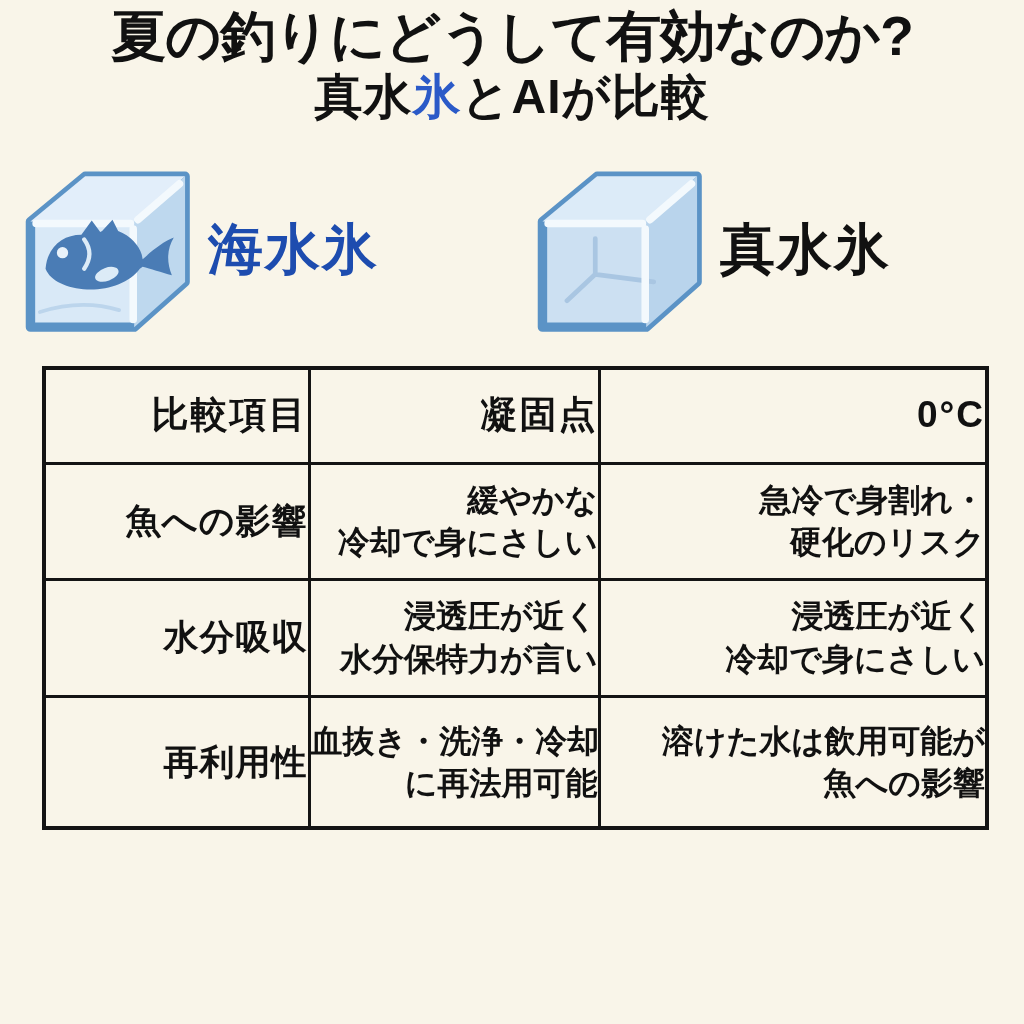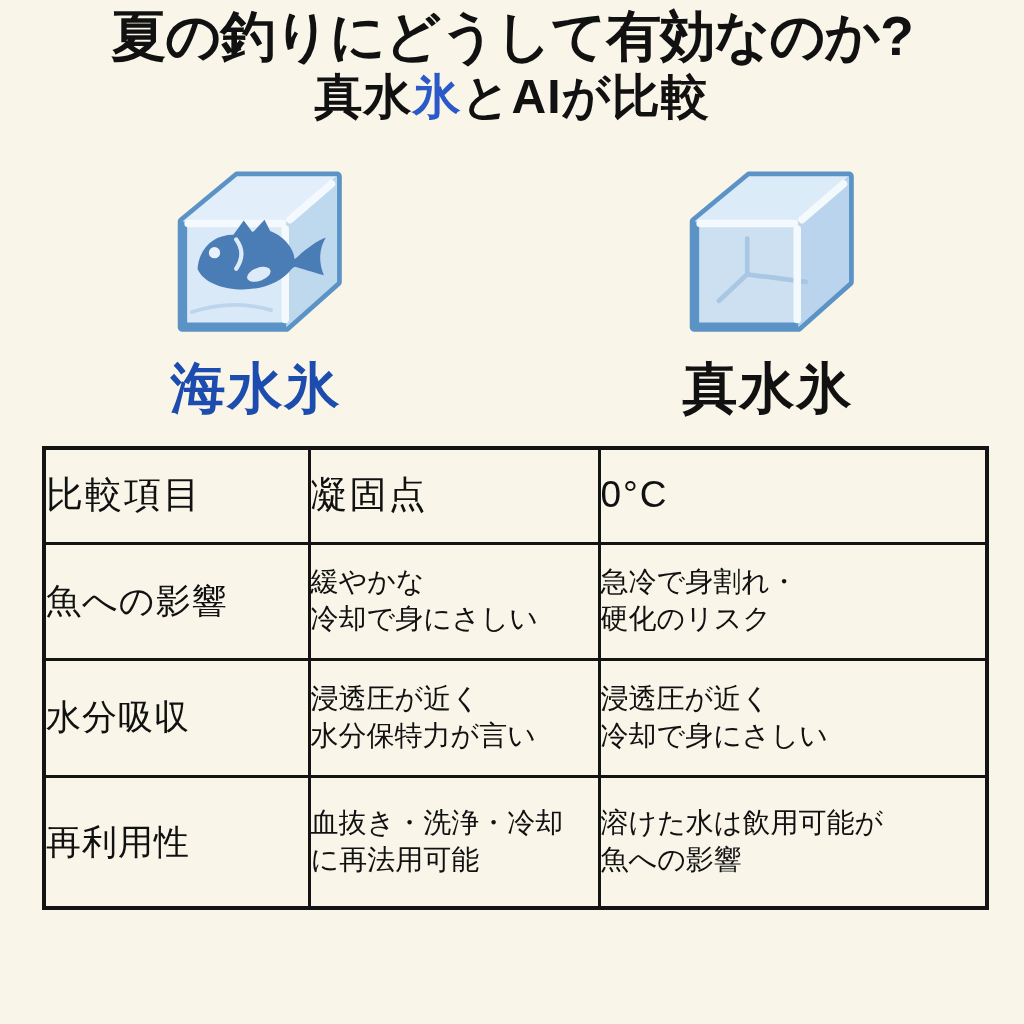--- a/index.html
+++ b/index.html
@@ -8,38 +8,38 @@
     background:#f9f5e9;color:#111;
     font-family:"Liberation Sans","DejaVu Sans",sans-serif;
   }
   
   .title{text-align:center;padding-top:4px;font-weight:bold}
   .t1{font-size:55px;line-height:1.18;letter-spacing:-1px}
   .t2{font-size:48px;line-height:1.15;margin-top:0px;letter-spacing:1px}
   .hl{color:#2b5ac8}
   
   .figures{display:flex;margin-top:24px}
-  .fig{width:50%;display:flex;flex-direction:column;align-items:center}
+  .fig{width:50%;display:flex;flex-direction:row;align-items:center}
   .fig svg{width:208px;height:198px;display:block}
   .figcap{font-size:55px;font-weight:bold;margin-top:6px;letter-spacing:2px}
   .figcap.blue{color:#1d4caf}
   
   table{
     border-collapse:collapse;table-layout:fixed;
     margin:20px 0 0 42px;width:943px;background:#f9f5e9;
     border:4px solid #141414;
   }
   td{
-    border:3px solid #141414;text-align:left;vertical-align:middle;
-    font-weight:normal;padding:0;overflow:visible;
+    border:3px solid #141414;text-align:right;vertical-align:middle;
+    font-weight:bold;padding:0;overflow:visible;
   }
   col.c1{width:265px} col.c2{width:290px} col.c3{width:388px}
   tr.r1{height:95px} tr.r2{height:116px} tr.r3{height:117px}
   tr.r4{height:105px} tr.r5{height:132px}
-  .ln{display:block;font-size:28px;line-height:1.32;white-space:nowrap}
+  .ln{display:block;font-size:32px;line-height:1.32;white-space:nowrap}
   td.item .ln{font-size:35px;letter-spacing:1px}
   tr.r1 .ln{font-size:37px;letter-spacing:2px}
 </style>
 </head>
 <body>
 
 <div class="page">
 
   <div class="title">
     <div class="t1">夏の釣りにどうして有効なのか?</div>

